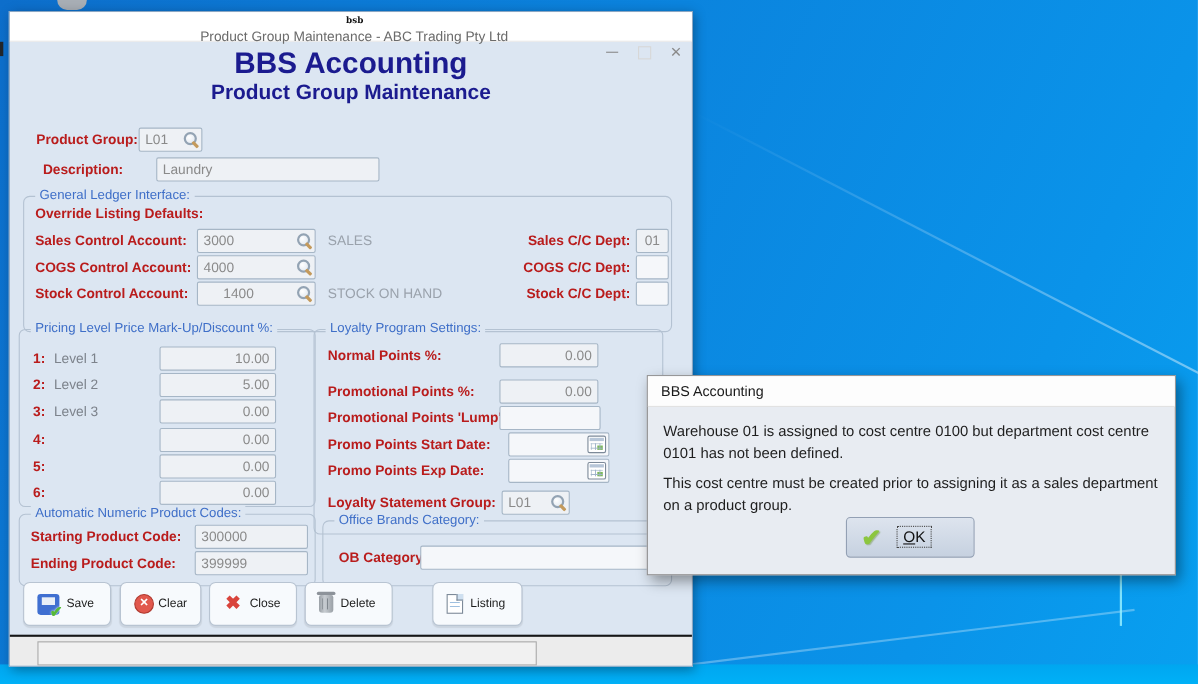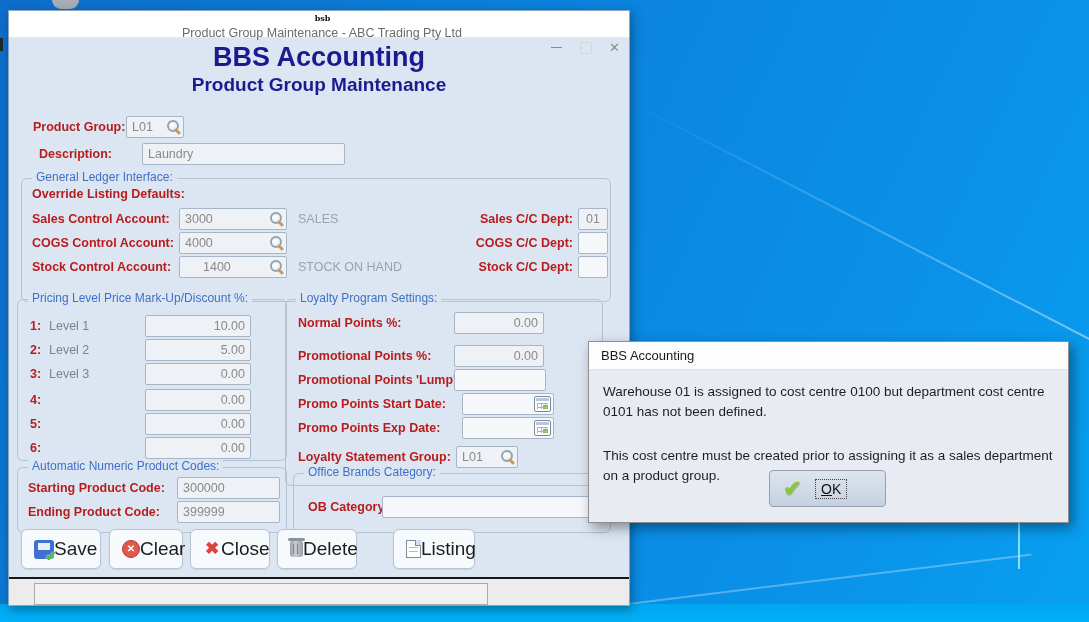--- a/index.html
+++ b/index.html
@@ -75,21 +75,21 @@
   .group { position:absolute; border:1px solid #b4c2d2; border-radius:6px; }
   .legend { position:absolute; top:-9px; left:10px; background:#dce6f2; padding:0 4px;
     font-size:12px; color:#3f6fc8; white-space:nowrap; }
 
   .arow { position:absolute; left:0; right:0; height:22px; }
 
   
   .btn { position:absolute; height:40px; background:#f7fafd; border:1px solid #b8c4d2;
     border-radius:6px; display:flex; align-items:center; cursor:pointer;
     box-shadow:0 1px 1px rgba(0,0,0,0.08); }
-  .btn .btn-label { flex:1; text-align:center; font-size:19px; color:#1d1d1d; padding-right:8px; }
+  .btn .btn-label { flex:1; text-align:center; font-size:11px; color:#1d1d1d; padding-right:8px; }
   .btn .ico { margin-left:12px; flex:none; }
 
   .ico-save { width:20px; height:19px; background:#3f6fd1; border-radius:3px; position:relative; }
   .ico-save::before { content:""; position:absolute; left:4px; right:4px; top:3px; height:7px; background:#e8eef7; }
   .ico-save::after { content:"\2714"; position:absolute; right:-3px; bottom:-5px; color:#57b93a;
     font-weight:bold; font-size:14px; text-shadow:0 0 2px #fff; }
   .ico-clear { width:18px; height:18px; background:#e1584d; border:1px solid #b03a30; border-radius:50%;
     color:#fff; font-weight:bold; font-size:10px; line-height:16px; text-align:center; }
   .ico-clear::before { content:"\2715"; }
   .ico-close { width:18px; height:18px; color:#d9443c; font-weight:bold; font-size:17px; line-height:18px; text-align:center; }
@@ -112,21 +112,21 @@
     background:#f1f1f1; border:1px solid #a9a9a9; font-size:12px; color:#555; line-height:20px; padding:0 4px; }
 
   
   .dialog { position:absolute; left:588px; top:341px; width:481px; height:182px;
     background:#e8ecf2; border:1px solid #8f8f8f; box-shadow:4px 5px 12px rgba(0,0,0,0.4); z-index:10; }
   .dlg-titlebar { position:absolute; left:0; top:0; right:0; height:28px; background:#fdfdfd;
     display:flex; align-items:center; border-bottom:1px solid #e2e2e2; }
   .dlg-title { margin-left:12px; font-size:13px; color:#1a1a1a; }
   .dlg-msg { position:absolute; left:14px; width:455px; font-size:13.5px; color:#1e1e1e; line-height:1.45; }
   .dlg-msg1 { top:40px; }
-  .dlg-msg2 { top:88px;margin-top:16px; }
+  .dlg-msg2 { top:88px; }
   .ok-btn { position:absolute; left:180px; top:128px; width:117px; height:37px;
     background:linear-gradient(#dde4ee,#c6d1e0); border:1px solid #93a0b4; border-radius:4px;
     display:flex; align-items:center; cursor:pointer; }
   .ico-okcheck { margin-left:13px; color:#8cc63f; font-size:22px; font-weight:bold; line-height:22px;
     text-shadow:1px 1px 1px rgba(90,130,30,0.4); }
   .ico-okcheck::before { content:"\2714"; }
   .ok-label { flex:1; text-align:center; margin-right:24px; }
   .ok-label .ok-text { display:inline-block; font-size:14px; color:#111; padding:1px 5px;
     outline:1px dotted #444; }
   .ok-label .ok-text::first-letter { text-decoration:underline; }

